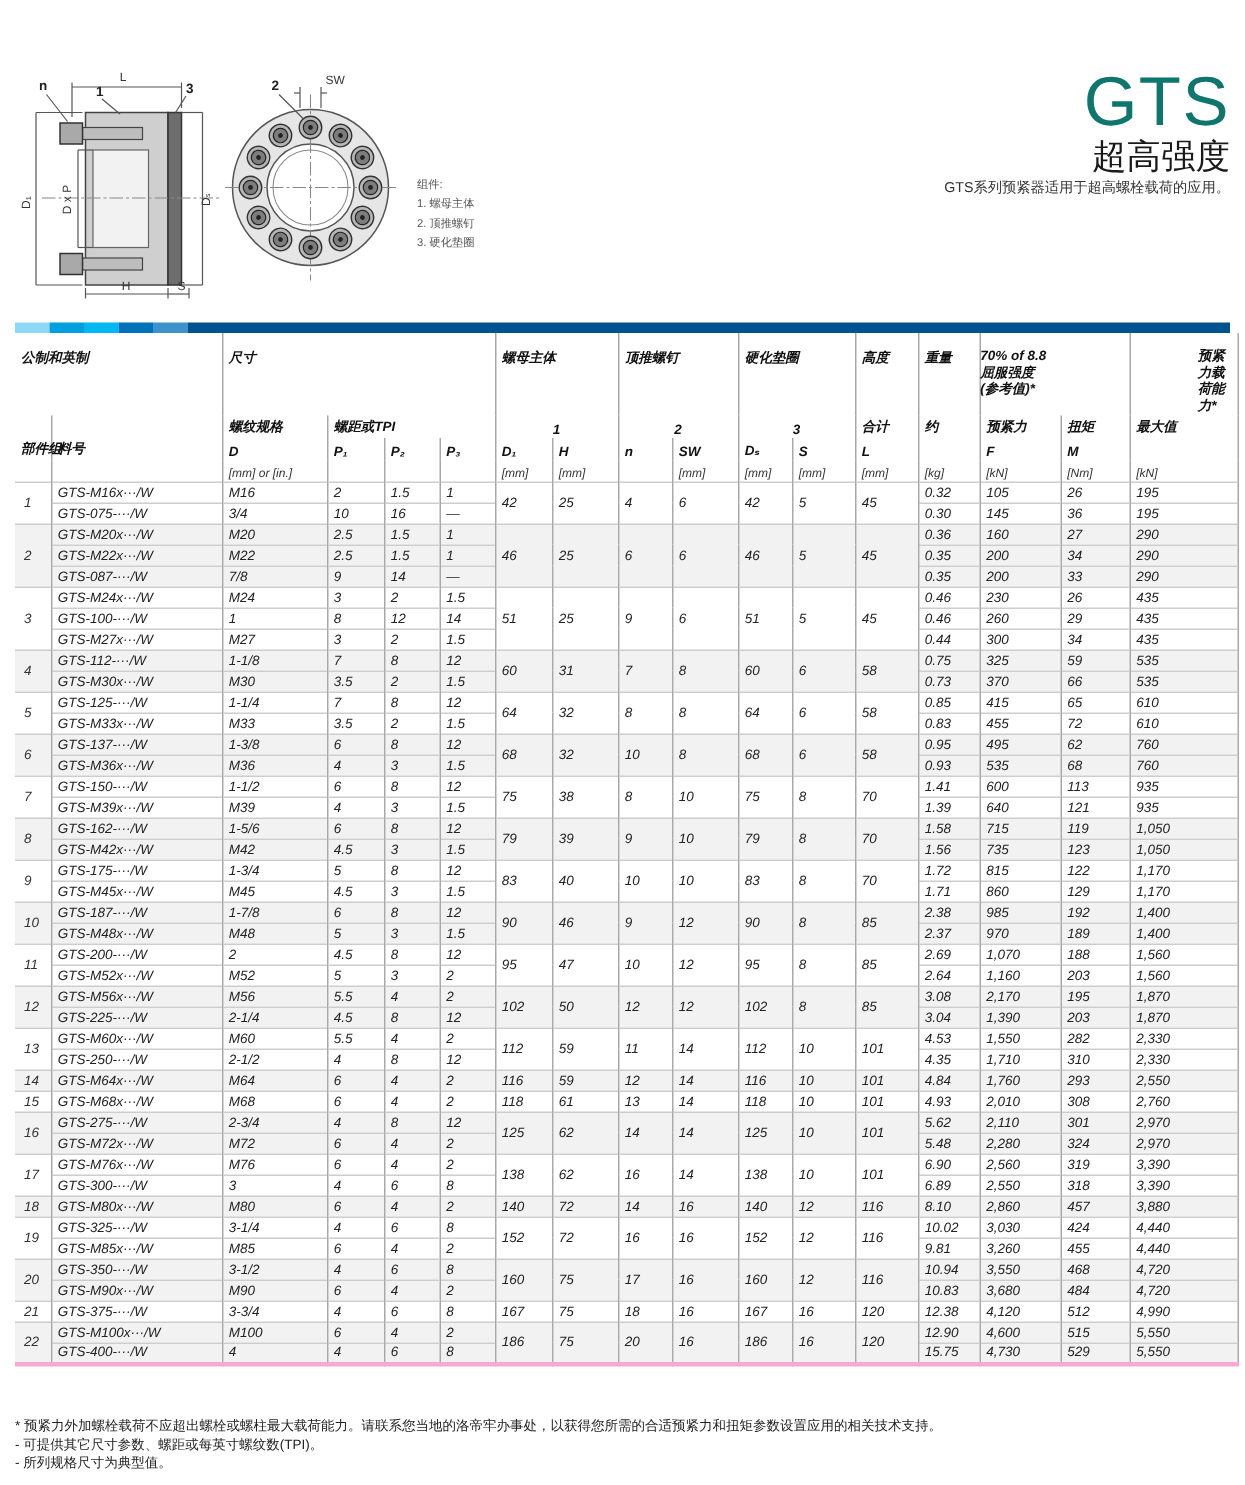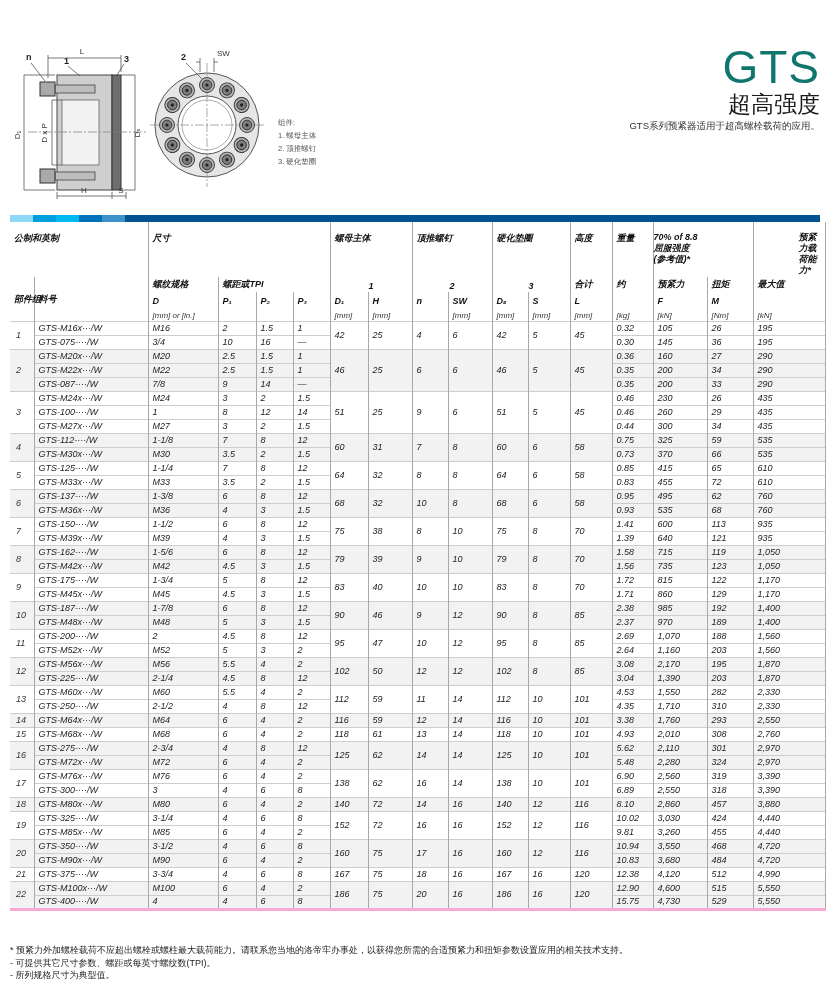--- a/index.html
+++ b/index.html
@@ -680,21 +680,21 @@
             <td>6</td>
             <td>4</td>
             <td>2</td>
             <td>116</td>
             <td>59</td>
             <td>12</td>
             <td>14</td>
             <td>116</td>
             <td>10</td>
             <td>101</td>
-            <td>3.38</td>
+            <td>4.84</td>
             <td>1,760</td>
             <td>293</td>
             <td>2,550</td>
           </tr>
           <tr>
             <td class="c-grp">15</td>
             <td>GTS-M68x···/W</td>
             <td>M68</td>
             <td>6</td>
             <td>4</td>

